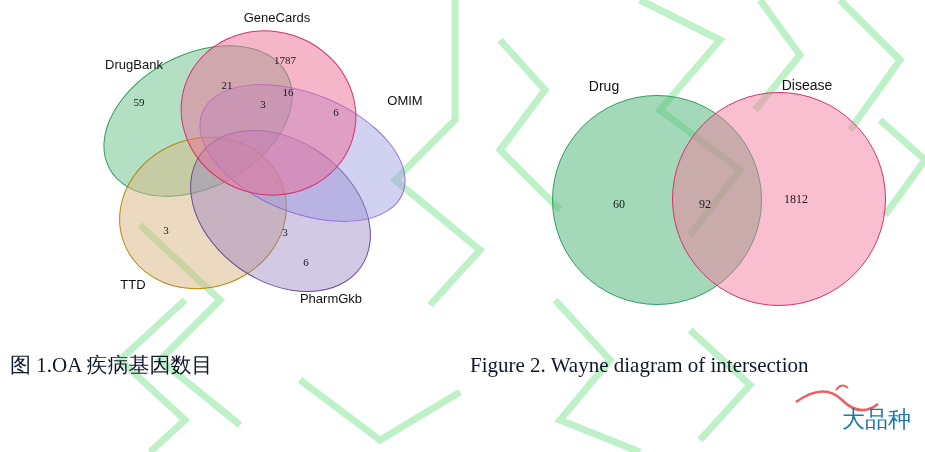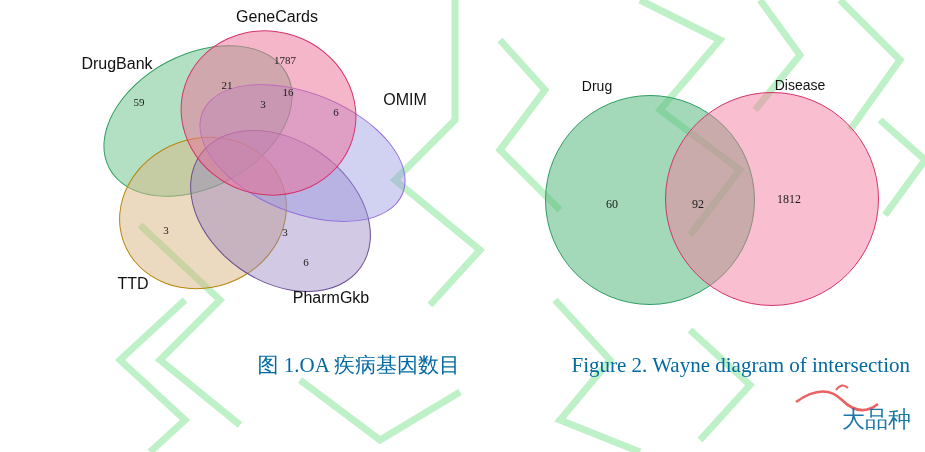--- a/index.html
+++ b/index.html
@@ -20,23 +20,23 @@
     background:rgba(216,181,130,.50);border:1.5px solid #b8860b;}
   .e-pharmgkb{left:182px;top:140px;width:195px;height:140px;transform:rotate(35deg);
     background:rgba(148,126,190,.42);border:1.5px solid #6a4c93;}
   .circle{position:absolute;border-radius:50%;}
   .c-drug{left:545px;top:95px;width:208px;height:208px;
     background:rgba(88,186,128,.55);border:1.5px solid #2e9e63;}
   .c-disease{left:665px;top:92px;width:212px;height:212px;
     background:rgba(242,122,156,.48);border:1.5px solid #d6336c;}
   .vnum{position:absolute;transform:translate(-50%,-50%);font-size:11px;color:#1a1a1a;z-index:3;font-family:Liberation Serif, serif;}
   .vnum2{font-size:12px;}
-  .vlabel{position:absolute;transform:translate(-50%,-50%);font-size:16px;color:#111;z-index:3;}
+  .vlabel{position:absolute;transform:translate(-50%,-50%);font-size:13px;color:#111;z-index:3;}
   .vlabel2{font-size:14px;}
-  .caption{position:absolute;z-index:2;text-align:right;color:#0369a1;
+  .caption{position:absolute;z-index:2;text-align:left;color:#0f172a;
     font-family:"Liberation Serif",serif;font-size:21px;line-height:33px;}
   .cap1{left:10px;top:349px;width:450px;}
   .cap2{left:470px;top:349px;width:440px;}
   .brand{position:absolute;left:842px;top:404px;z-index:4;color:#0369a1;
     font-size:23px;font-family:Liberation Mono, monospace;opacity:.9;}
 </style>
 </head>
 <body>
 
 <svg class="wm" width="925" height="452" viewBox="0 0 925 452">
@@ -56,37 +56,37 @@
 </svg>
 
 <div class="fig" style="left:0;top:0;width:460px;height:340px;">
   <div class="ellipse e-drugbank"></div>
   <div class="ellipse e-ttd"></div>
   <div class="ellipse e-pharmgkb"></div>
   <div class="ellipse e-omim"></div>
   <div class="ellipse e-genecards"></div>
 
   <span class="vlabel" style="left:277px;top:17px;">GeneCards</span>
-  <span class="vlabel" style="left:117px;top:64px;">DrugBank</span>
+  <span class="vlabel" style="left:134px;top:64px;">DrugBank</span>
   <span class="vlabel" style="left:405px;top:100px;">OMIM</span>
   <span class="vlabel" style="left:133px;top:284px;">TTD</span>
   <span class="vlabel" style="left:331px;top:298px;">PharmGkb</span>
 
   <span class="vnum" style="left:131px;top:102px;padding-left:16px;">59</span>
   <span class="vnum" style="left:227px;top:85px;">21</span>
   <span class="vnum" style="left:285px;top:60px;">1787</span>
   <span class="vnum" style="left:288px;top:92px;">16</span>
   <span class="vnum" style="left:263px;top:104px;">3</span>
   <span class="vnum" style="left:336px;top:112px;">6</span>
   <span class="vnum" style="left:166px;top:230px;">3</span>
   <span class="vnum" style="left:285px;top:232px;">3</span>
   <span class="vnum" style="left:306px;top:262px;">6</span>
 </div>
 
-<div class="fig" style="left:0;top:0;width:808px;height:340px;">
+<div class="fig" style="left:7px;top:0;width:808px;height:340px;">
   <div class="circle c-drug"></div>
   <div class="circle c-disease"></div>
 
   <span class="vlabel vlabel2" style="left:597px;top:86px;">Drug</span>
   <span class="vlabel vlabel2" style="left:800px;top:85px;">Disease</span>
 
   <span class="vnum vnum2" style="left:612px;top:204px;">60</span>
   <span class="vnum vnum2" style="left:698px;top:204px;">92</span>
   <span class="vnum vnum2" style="left:789px;top:199px;text-align:center;">1812</span>
 </div>

